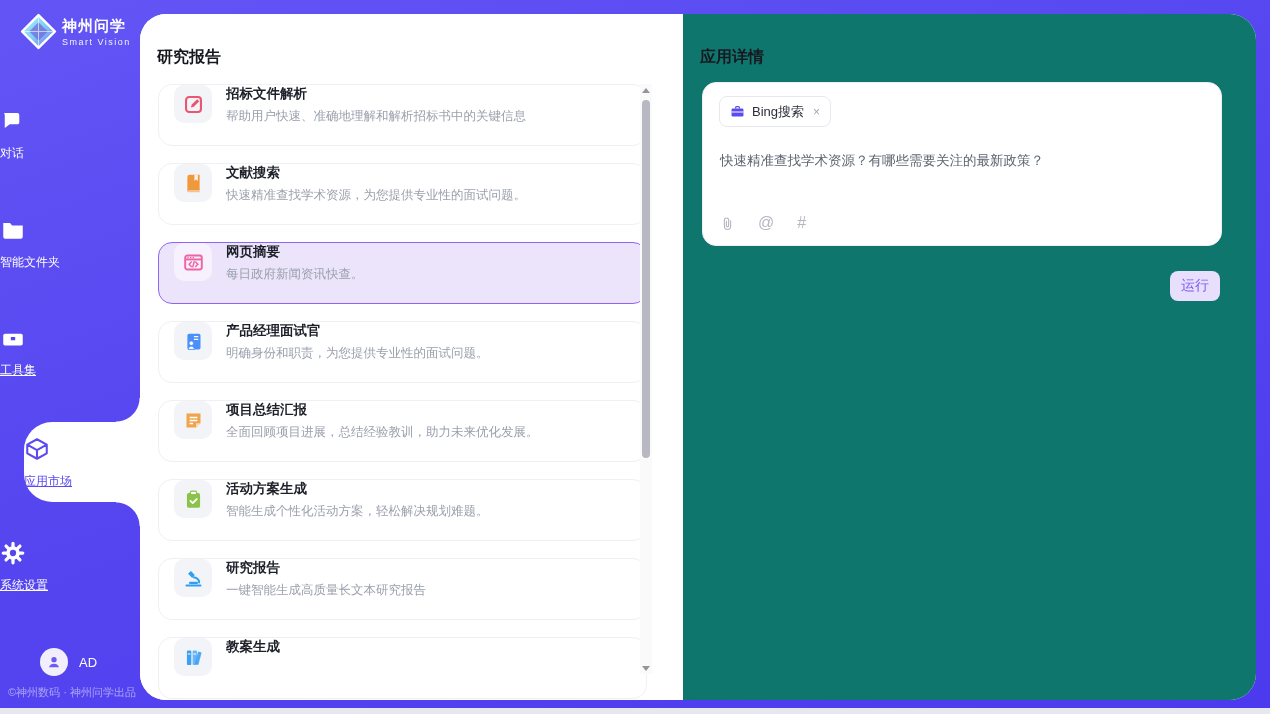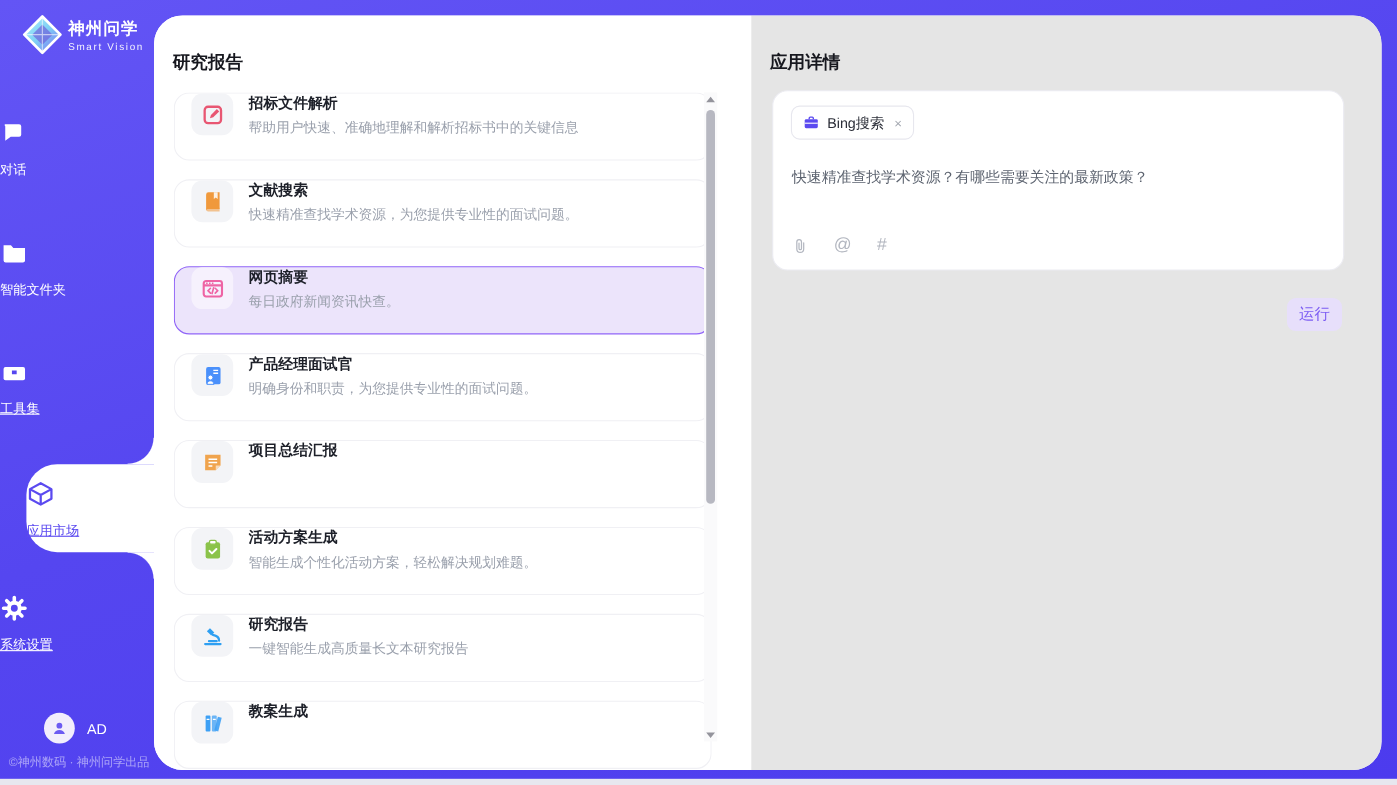--- a/index.html
+++ b/index.html
@@ -56,21 +56,21 @@
   .avatar svg { width:16px; height:16px; fill:#6c5bf2; }
   .user-name { color:#fff; font-size:13px; margin-left:11px; }
   .copyright { position:absolute; left:8px; top:685px; width:132px; color:rgba(255,255,255,.5); font-size:11px; white-space:nowrap; }
 
   
   .content {
     position:absolute; left:140px; top:14px; width:1116px; height:686px;
     border-radius:26px; overflow:hidden; display:flex; background:#fff;
   }
   .list-panel { position:relative; width:543px; background:#ffffff; }
-  .detail-panel { position:relative; width:573px; background:#e5e5e5; }
+  .detail-panel { position:relative; width:573px; background:#0f766e; }
   .panel-title { position:absolute; top:33px; left:17px; font-size:16px; font-weight:700; color:#17181f; }
 
   
   .cards { position:absolute; left:18px; top:70px; width:489px; height:616px; overflow:hidden; }
   .app-card {
     height:62px; margin-bottom:17px; border:1px solid #f0f0f4; border-radius:14px;
     background:#fff; display:flex; align-items:flex-start; cursor:pointer;
   }
   .app-card.selected { background:#ece4fb; border:1px solid #9064f7; }
   .app-icon-tile {
@@ -326,20 +326,21 @@
   </div>
 
   <div class="app-card">
     <div class="app-icon-tile">
       <svg style="fill: rgb(240, 164, 78); stroke: rgb(240, 164, 78);">
                 <use href="#sym-note-icon"></use>
               </svg>
     </div>
     <div class="app-texts">
       <div class="app-title">项目总结汇报</div>
+      <div class="app-desc">全面回顾项目进展，总结经验教训，助力未来优化发展。</div>
     </div>
   </div>
 
   <div class="app-card">
     <div class="app-icon-tile">
       <svg style="fill: rgb(139, 195, 74); stroke: rgb(139, 195, 74);">
                 <use href="#sym-clipboard-check-icon"></use>
               </svg>
     </div>
     <div class="app-texts">

